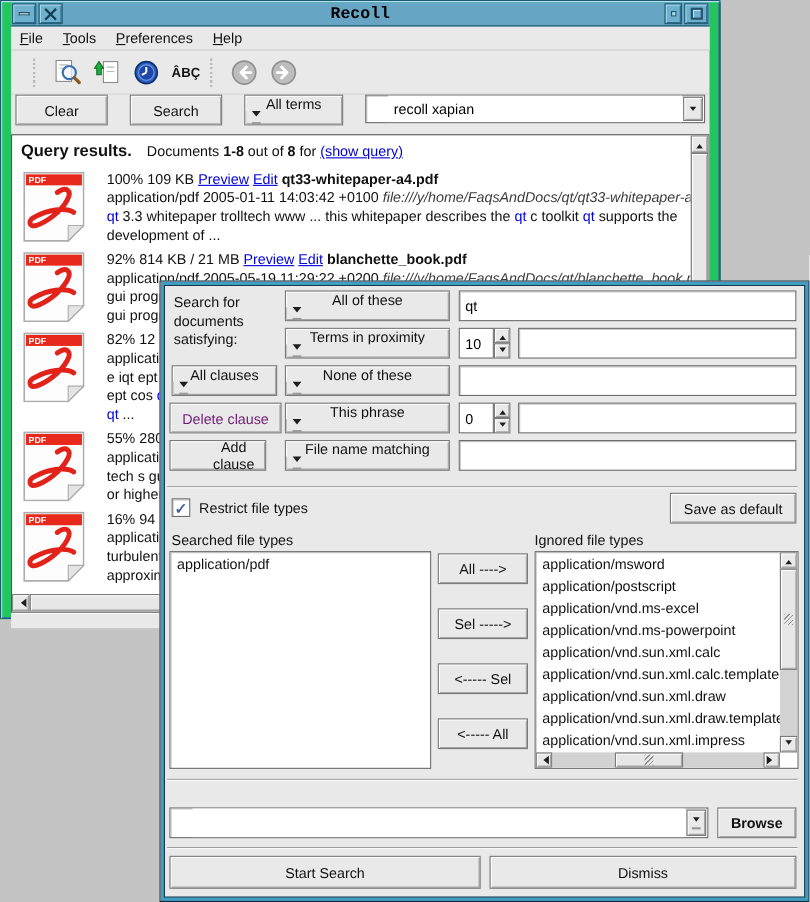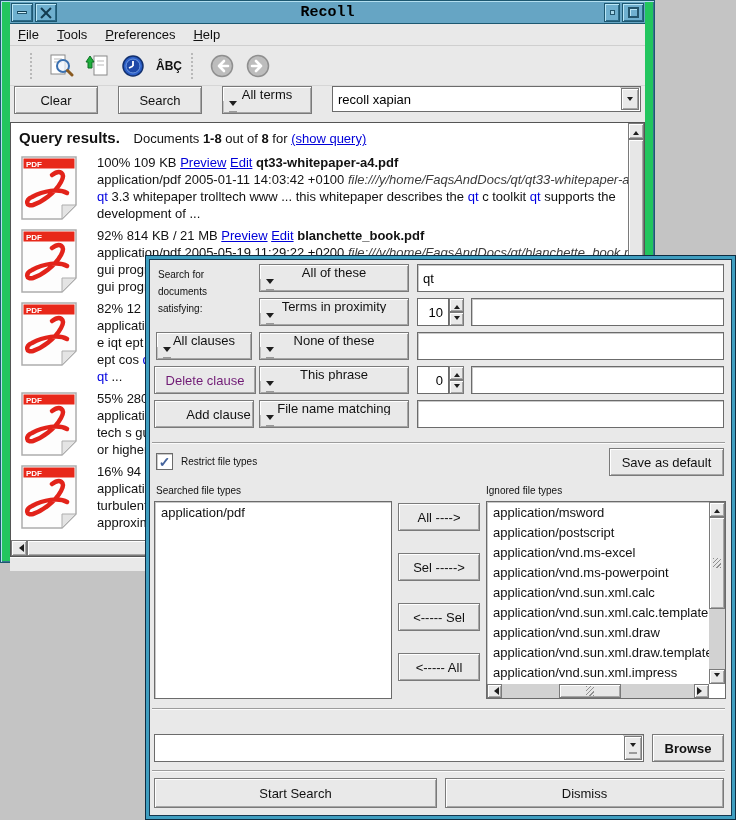--- a/index.html
+++ b/index.html
@@ -15,21 +15,21 @@
   .btn.disabled { color:#701a75; }
   .combo { display:flex; align-items:center; background:#e9e9e9; border:1px solid #7a7a7a;
            box-shadow: inset 1px 1px 0 #ffffff, inset -1px -1px 0 #a6a6a6; flex-direction: column; }
   .combo .c-label { flex:1; padding:0 7px; white-space:nowrap; overflow:hidden; }
   .combo-arrow { width:18px; align-self:stretch; display:flex; flex-direction:column;
                  align-items:center; justify-content:center; border-left:1px solid #c2c2c2; }
   .combo-arrow .tri { width:0; height:0; border:4px solid transparent; border-top:5px solid #1e1e1e; }
   .combo-arrow .bar { width:8px; height:2px; background:#9a9a9a; margin-top:1px; }
   .spin { display:flex; }
   .spin input { width:32px; border:1px solid #6b6b6b; background:#fff; padding:0 4px;
-                font:13px "Liberation Sans",sans-serif;text-align:right; }
+                font:13px "Liberation Sans",sans-serif; }
   .spin .spin-btns { width:15px; display:flex; flex-direction:column; }
   .spin .sb { flex:1; display:flex; align-items:center; justify-content:center;
               background:#e9e9e9; border:1px solid #7a7a7a;
               box-shadow: inset 1px 1px 0 #fff, inset -1px -1px 0 #a6a6a6; }
   .tri-up { width:0;height:0;border:3px solid transparent;border-bottom:4px solid #1e1e1e; margin-bottom:2px;}
   .tri-dn { width:0;height:0;border:3px solid transparent;border-top:4px solid #1e1e1e; margin-top:2px;}
   .tri-l  { width:0;height:0;border:4px solid transparent;border-right:5px solid #1e1e1e; margin-right:3px;}
   .tri-r  { width:0;height:0;border:4px solid transparent;border-left:5px solid #1e1e1e; margin-left:3px;}
   input[type=text] { font:13px "Liberation Sans",sans-serif; padding:0 5px; }
   .field { background:#fff; border:1px solid #6b6b6b; box-shadow: inset 1px 1px 0 #c9c9c9; }
@@ -79,21 +79,21 @@
   .tb-handle { width:5px; height:26px;
       background:repeating-linear-gradient(to bottom,#b9b9b9 0 2px,transparent 2px 4px);
       background-size:2px 100%; background-repeat:repeat-y; margin-right:4px; }
   .tool-ic { width:28px; height:28px; display:flex; align-items:center; justify-content:center; }
   .abc { font:bold 12px "Liberation Sans",sans-serif; letter-spacing:0; }
 
   .searchrow { height:34px; display:flex; padding:0 4px 0 4px; gap:20px; }
   .searchrow .btn { width:84px; height:28px; }
   .mode-combo { width:90px; height:28px; }
   .query-combo { flex:1; height:26px; display:flex; background:#fff; border:1px solid #6b6b6b;
-                 box-shadow: inset 1px 1px 0 #c9c9c9; align-items:stretch; }
+                 box-shadow: inset 1px 1px 0 #c9c9c9; align-items:stretch;padding-left:20px; }
   .query-combo input { flex:1; border:none; outline:none; background:#fff; }
   .qc-arrow { width:18px; margin:1px; background:#e9e9e9; border:1px solid #7a7a7a;
               box-shadow: inset 1px 1px 0 #fff, inset -1px -1px 0 #a6a6a6;
               display:flex; flex-direction:column; align-items:center; justify-content:center; }
 
   .results-panel { flex:1; margin:2px 0 0 0; background:#fff; border:1px solid #555;
                    position:relative; overflow:hidden; }
   .results-content { position:absolute; left:0; top:0; right:16px; bottom:16px; overflow:hidden;
                      padding:6px 0 0 8px; }
   .results-header { white-space:nowrap; margin-bottom:8px; }
@@ -119,21 +119,21 @@
   .h-scroll .scroll-track { position:absolute; top:0; bottom:0; left:16px; right:16px; }
   .corner { position:absolute; right:0; bottom:0; width:16px; height:16px; background:#e0e0e0; }
 
   .statusbar { height:14px; background:#e9e9e9; border-top:1px solid #fdfdfd; }
 
   
   .dialog { position:absolute; left:145px; top:255px; width:591px; height:565px;
             background:#e9e9e9; border:1px solid #0e2d42;
             box-shadow: inset 0 0 0 3px #3f9ec0, inset 0 0 0 4px #16374e; }
   .dlg { position:absolute; }
-  .dlg-label { font-size:10px; line-height:17px; white-space:nowrap; }
+  .dlg-label { font-size:13px; line-height:17px; white-space:nowrap; }
   .clause-input { position:absolute; height:28px; }
   .list-box { position:absolute; background:#fff; border:1px solid #6b6b6b;
               box-shadow: inset 1px 1px 0 #c9c9c9; overflow:hidden; }
   .ft-item { height:20px; line-height:20px; padding:0 4px; white-space:nowrap; }
   .checkbox { width:17px; height:17px; background:#fff; border:1px solid #6b6b6b;
               box-shadow: inset 1px 1px 0 #c9c9c9; display:inline-flex;
               align-items:center; justify-content:center; }
   .checkbox .ck { color:#44639c; font-weight:bold; font-size:14px; line-height:1; }
 
   .ign-items { position:absolute; left:0; top:0; right:16px; bottom:14px; overflow:hidden; padding:1px 2px; }
@@ -432,21 +432,21 @@
     <input type="text" class="dlg field clause-input" style="left: 271px; top: 144px; width: 307px;" value="">
 
     <div class="dlg combo" style="left:10px;top:76px;width:96px;height:28px;">
       <span class="c-label">All clauses</span>
       <span class="combo-arrow">
           <span class="tri"></span>
           <span class="bar"></span>
         </span>
     </div>
     <button class="dlg btn disabled" style="left:8px;top:110px;width:102px;height:28px;">Delete clause</button>
-    <button class="dlg btn" style="left:8px;top:144px;width:100px;height:28px;padding-left:29px;">Add clause</button>
+    <button class="dlg btn" style="left:8px;top:144px;width:88px;height:28px;padding-left:29px;">Add clause</button>
 
     <div class="dlg sep" style="left:6px;top:186px;width:573px;"></div>
 
     <div class="dlg" style="left:10px;top:197px;display:flex;align-items:center;gap:8px;">
       <span class="checkbox">
           <span class="ck">✓</span>
         </span>
       <span class="dlg-label">Restrict file types</span>
     </div>
     <button class="dlg btn" style="left:463px;top:192px;width:115px;height:28px;">Save as default</button>

